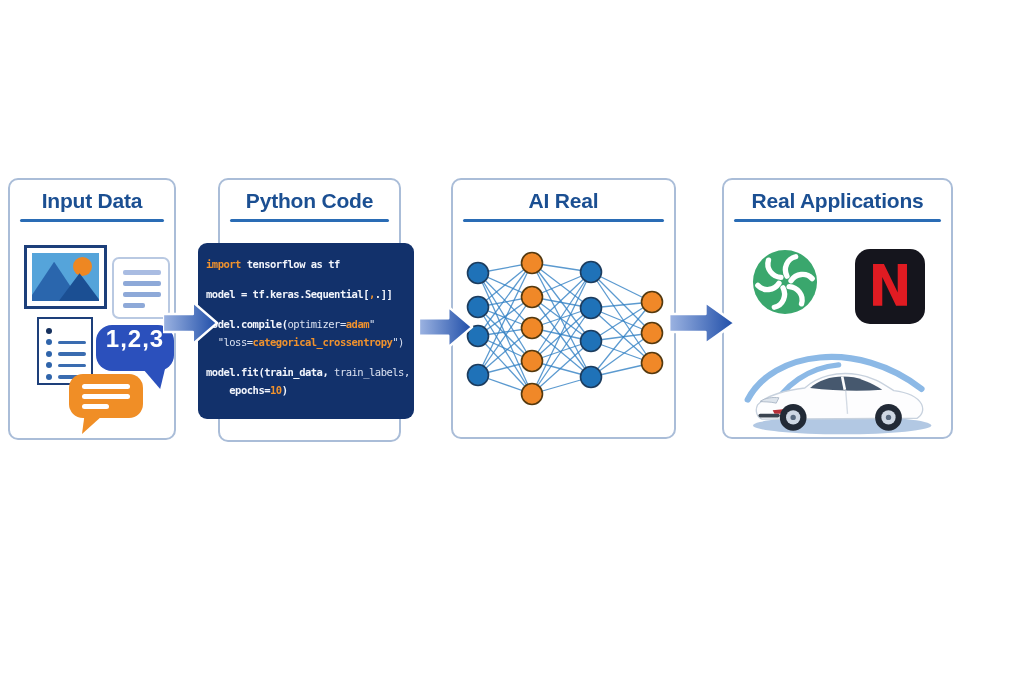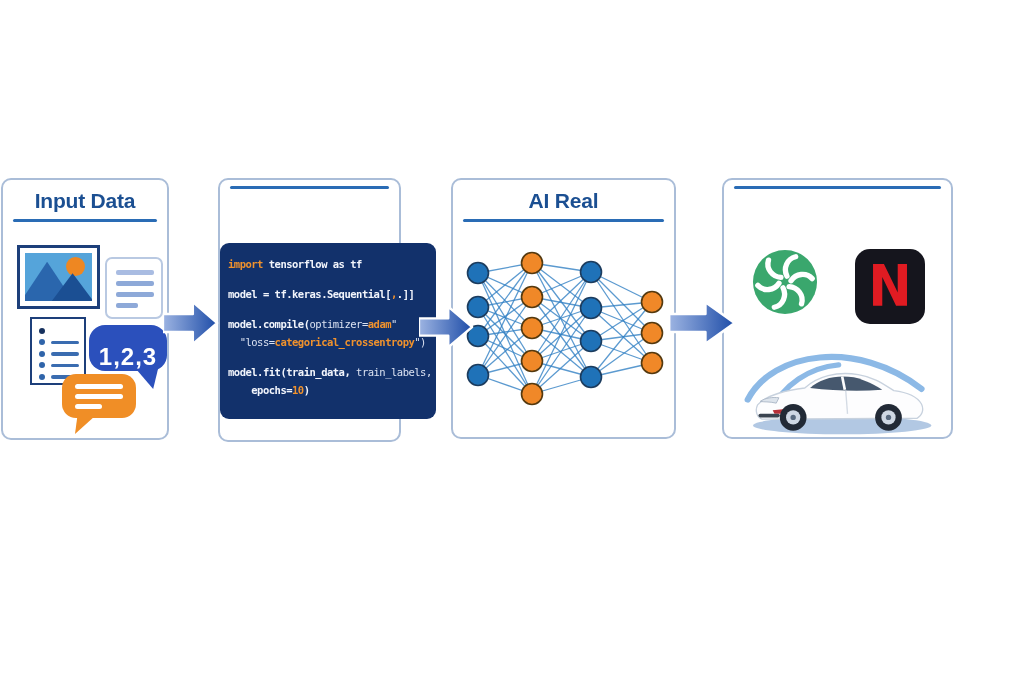--- a/index.html
+++ b/index.html
@@ -2,27 +2,27 @@
 <html><head>
 <meta charset="utf-8">
 <style>
   html,body{margin:0;padding:0;background:#fff;}
   .stage{position:relative;width:1024px;height:683px;background:#ffffff;overflow:hidden;
          font-family:"Liberation Sans",sans-serif;}
   
   .panel{position:absolute;top:178px;background:#ffffff;border:2px solid #aabdd8;border-radius:10px;box-sizing:border-box;}
   .panel-title{margin-top:9px;text-align:center;color:#1b4f92;font-size:21px;font-weight:700;letter-spacing:-0.2px;}
   .title-underline{height:3px;background:#2a6cb5;border-radius:2px;margin:6px auto 0 auto;width:calc(100% - 20px);}
-  #panel-input{left:1px;width:168px;height:262px;}
+  #panel-input{left:8px;width:168px;height:262px;}
   #panel-code{left:218px;width:183px;height:264px;}
   #panel-model{left:451px;width:225px;height:261px;}
   #panel-apps{left:722px;width:231px;height:261px;}
 
   
-  .code-block{position:absolute;left:220px;top:243px;width:216px;height:176px;background:#12316b;
+  .code-block{position:absolute;left:198px;top:243px;width:216px;height:176px;background:#12316b;
               border-radius:9px;z-index:5;box-sizing:border-box;padding:12px 0 8px 8px;overflow:hidden;
               font-family:"DejaVu Sans Mono",monospace;font-weight:700;font-size:10.5px;letter-spacing:-0.5px;
               color:#f2f5fc;white-space:pre;}
   .code-line{line-height:18px;}
   .code-line.blank{line-height:12px;height:12px;}
   .tok-white{color:#f2f5fc;}
   .tok-dim{color:#dbe2f2;font-weight:400;margin-top:16px;}
   .tok-orange{color:#f0922d;}
 
   
@@ -50,21 +50,21 @@
   .doc-line.l4{top:44px;width:22px;}
 
   .checklist-icon{position:absolute;left:27px;top:137px;width:56px;height:68px;background:#fff;
                   border:2.5px solid #1d3f7a;box-sizing:border-box;z-index:2;padding:6px 0 0 7px;}
   .check-row{display:flex;align-items:center;height:11.5px;}
   .check-dot{width:6px;height:6px;border-radius:50%;background:#2f64aa;flex:0 0 auto;}
   .check-row.first .check-dot{background:#16315e;}
   .check-line{margin-left:6px;width:28px;height:3.5px;border-radius:2px;background:#3a6cb0;}
 
   .numbers-bubble{position:absolute;left:86px;top:145px;width:78px;height:46px;background:#2b50bc;
-                  border-radius:16px;z-index:3;display:flex;align-items:flex-end;justify-content:center;
+                  border-radius:16px;z-index:3;display:flex;align-items:flex-start;justify-content:center;
                   color:#fff;font-weight:700;font-size:24px;letter-spacing:1px;}
   .numbers-bubble .tail{position:absolute;bottom:-18px;right:9px;width:22px;height:20px;background:#2b50bc;
                         clip-path:polygon(0 0,100% 0,78% 100%);}
   .chat-bubble{position:absolute;left:59px;top:194px;width:74px;height:44px;background:#f08e26;
                border-radius:14px;z-index:4;}
   .chat-bubble .tail{position:absolute;bottom:-16px;left:13px;width:20px;height:18px;background:#f08e26;
                      clip-path:polygon(12% 0,100% 0,0 100%);}
   .chat-line{position:absolute;left:13px;height:5px;border-radius:3px;background:#fff;}
   .chat-line.c1{top:10px;width:48px;}
   .chat-line.c2{top:20px;width:48px;}
@@ -131,20 +131,21 @@
 
     <div class="chat-bubble">
       <div class="chat-line c1"></div>
       <div class="chat-line c2"></div>
       <div class="chat-line c3"></div>
       <div class="tail"></div>
     </div>
   </div>
 
   <div class="panel" id="panel-code">
+    <div class="panel-title">Python Code</div>
     <div class="title-underline"></div>
   </div>
 
   <div class="code-block"><div class="code-line"><span class="tok-orange">import</span><span class="tok-white"> tensorflow as tf</span></div><div class="code-line blank"></div><div class="code-line"><span class="tok-white">model = tf.keras.Sequential[</span><span class="tok-orange">,</span><span class="tok-white">.]]</span></div><div class="code-line blank"></div><div class="code-line"><span class="tok-white">model.compile(</span><span class="tok-dim">optimizer=</span><span class="tok-orange">adam</span><span class="tok-dim">"</span></div><div class="code-line"><span class="tok-dim">  "loss=</span><span class="tok-orange">categorical_crossentropy</span><span class="tok-dim">")</span></div><div class="code-line blank"></div><div class="code-line"><span class="tok-white">model.fit(train_data,</span><span class="tok-dim"> train_labels,</span></div><div class="code-line"><span class="tok-white">    epochs=</span><span class="tok-orange">10</span><span class="tok-white">)</span></div></div>
 
   <div class="panel" id="panel-model">
     <div class="panel-title">AI Real</div>
     <div class="title-underline"></div>
   </div>
 
@@ -213,20 +214,21 @@
       <circle cx="591" cy="272" r="10.5" fill="#1f72b8" stroke="#1c3c5e" stroke-width="1.6"></circle>
       <circle cx="591" cy="308" r="10.5" fill="#1f72b8" stroke="#1c3c5e" stroke-width="1.6"></circle>
       <circle cx="591" cy="341" r="10.5" fill="#1f72b8" stroke="#1c3c5e" stroke-width="1.6"></circle>
       <circle cx="591" cy="377" r="10.5" fill="#1f72b8" stroke="#1c3c5e" stroke-width="1.6"></circle>
       <circle cx="652" cy="302" r="10.5" fill="#f08828" stroke="#54390f" stroke-width="1.6"></circle>
       <circle cx="652" cy="333" r="10.5" fill="#f08828" stroke="#54390f" stroke-width="1.6"></circle>
       <circle cx="652" cy="363" r="10.5" fill="#f08828" stroke="#54390f" stroke-width="1.6"></circle>
     </svg>
 
   <div class="panel" id="panel-apps">
+    <div class="panel-title">Real Applications</div>
     <div class="title-underline"></div>
 
     <svg class="chatgpt-logo" viewBox="-34 -34 68 68">
       <circle cx="0" cy="0" r="33" fill="#3aa76d"></circle>
       <g stroke="#ffffff" stroke-width="5.5" fill="none" stroke-linecap="round">
         <path d="M 2,-6 C -2,-14 2,-24 11,-26"></path>
         <path d="M 2,-6 C -2,-14 2,-24 11,-26" transform="rotate(60)"></path>
         <path d="M 2,-6 C -2,-14 2,-24 11,-26" transform="rotate(120)"></path>
         <path d="M 2,-6 C -2,-14 2,-24 11,-26" transform="rotate(180)"></path>
         <path d="M 2,-6 C -2,-14 2,-24 11,-26" transform="rotate(240)"></path>

